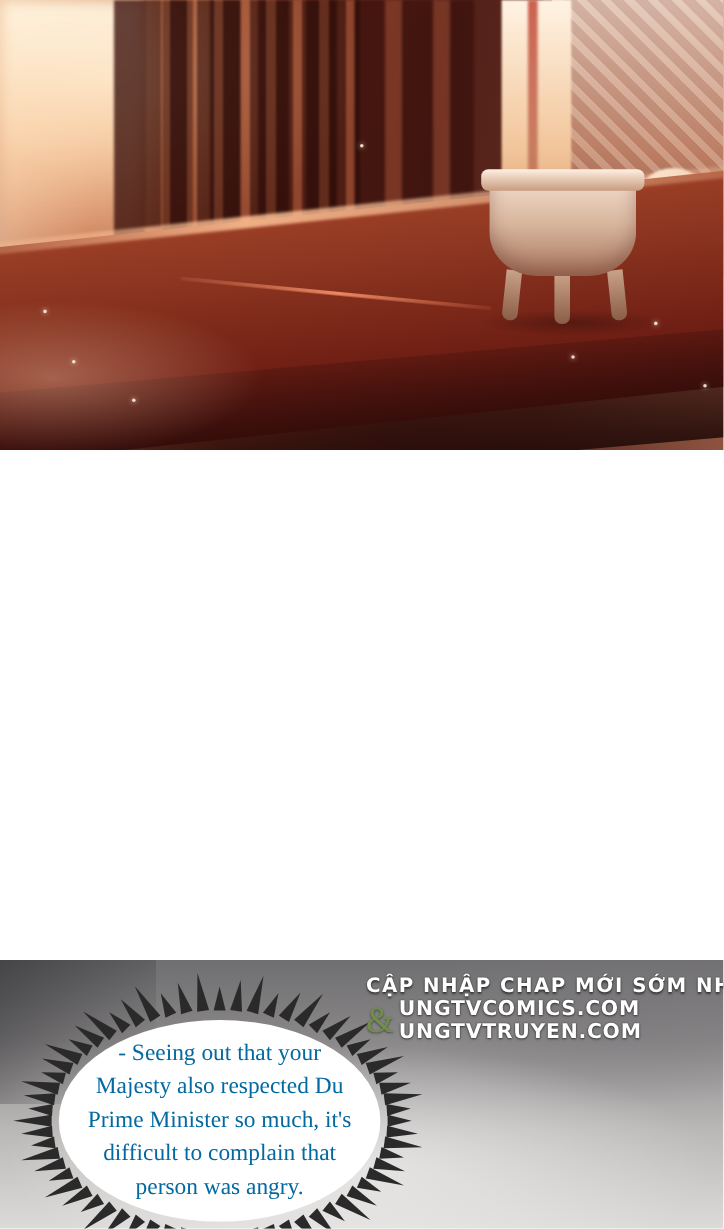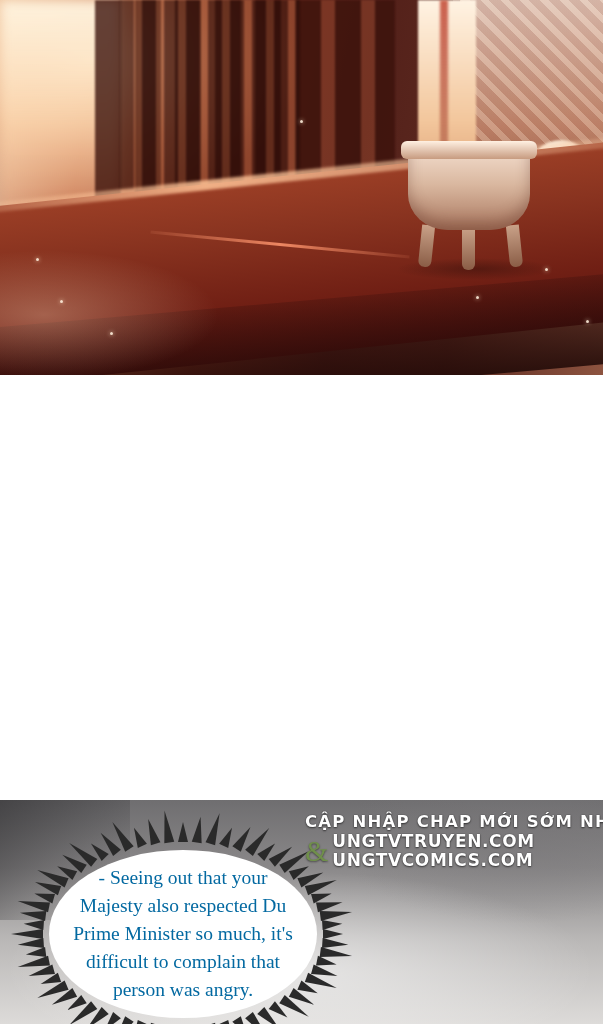--- a/index.html
+++ b/index.html
@@ -435,19 +435,19 @@
     <div class="bubble-2-core">
       <div class="btext">- Seeing out that your Majesty also respected Du Prime Minister so much, it's difficult to complain that person was angry.</div>
     </div>
   </div>
 
   <div class="watermark">
     <div class="wm-line1">CẬP NHẬP CHAP MỚI SỚM NHẤT TẠI</div>
     <div class="wm-row">
       <div class="wm-amp">&amp;</div>
       <div class="wm-sites">
+        <div class="wm-site">UNGTVCOMICS.COM</div>
         <div class="wm-site">UNGTVTRUYEN.COM</div>
-        <div class="wm-site">UNGTVCOMICS.COM</div>
       </div>
     </div>
   </div>
 
 </div>
 
 </body></html>

